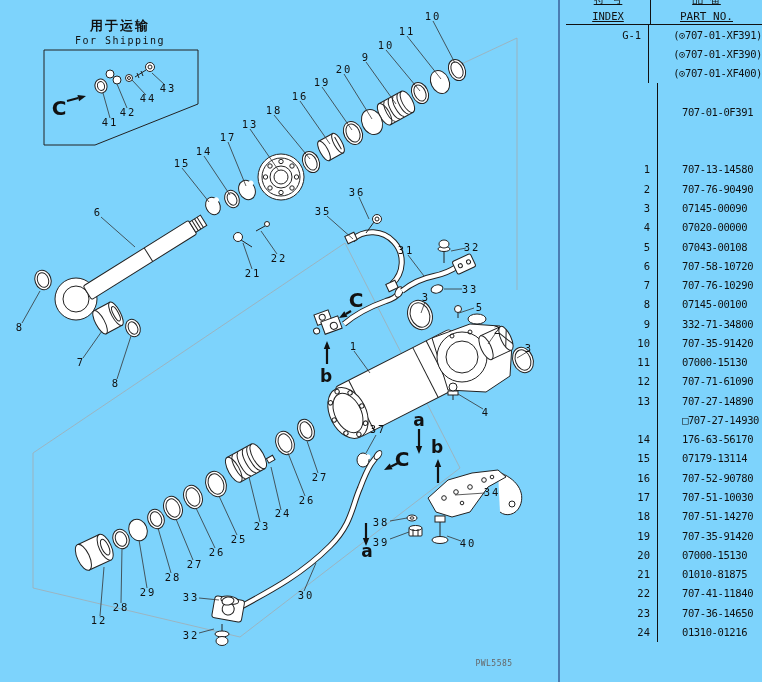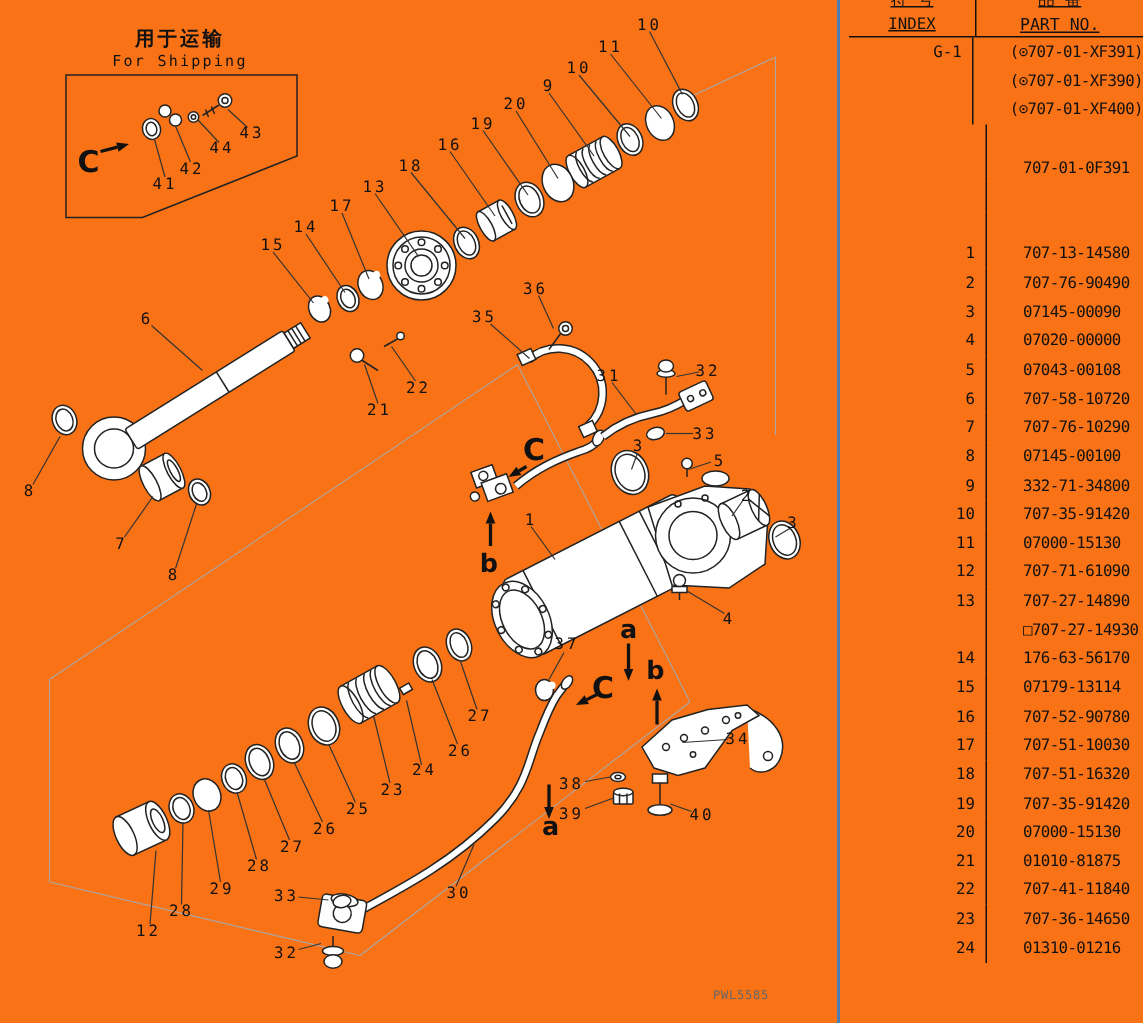--- a/index.html
+++ b/index.html
@@ -1,16 +1,16 @@
 <!DOCTYPE html>
 <html><head>
 <meta charset="utf-8">
 <style>
   html,body{margin:0;padding:0;background:#fff;}
-  .page{position:relative;width:762px;height:682px;background:#f97316;overflow:hidden;
+  .page{position:relative;width:762px;height:682px;background:#7dd3fc;overflow:hidden;
         font-family:"DejaVu Sans Mono","Liberation Mono",monospace;color:#111;}
   .divider{position:absolute;left:558px;top:0;width:2px;height:682px;background:#4a7db2;}
   
   .ptable{position:absolute;left:566px;top:0;width:196px;height:682px;}
   .thead{border-bottom:1.4px solid #111;text-decoration:underline;}
   .jpclip{height:8px;overflow:hidden;display:flex;}
   .jpclip span{display:block;line-height:15px;margin-top:-8px;font-size:11px;text-align:center;}
   .jp-idx{width:84px;}
   .jp-part{flex:1;border-left:1.4px solid #111;}
   .hrow{display:flex;height:16px;align-items:center;}
@@ -639,21 +639,21 @@
         <div class="trow">
           <span class="tidx">16</span>
           <span class="tpart">707-52-90780</span>
         </div>
         <div class="trow">
           <span class="tidx">17</span>
           <span class="tpart">707-51-10030</span>
         </div>
         <div class="trow">
           <span class="tidx">18</span>
-          <span class="tpart">707-51-16320</span>
+          <span class="tpart">707-51-14270</span>
         </div>
         <div class="trow">
           <span class="tidx">19</span>
           <span class="tpart">707-35-91420</span>
         </div>
         <div class="trow">
           <span class="tidx">20</span>
           <span class="tpart">07000-15130</span>
         </div>
         <div class="trow">

